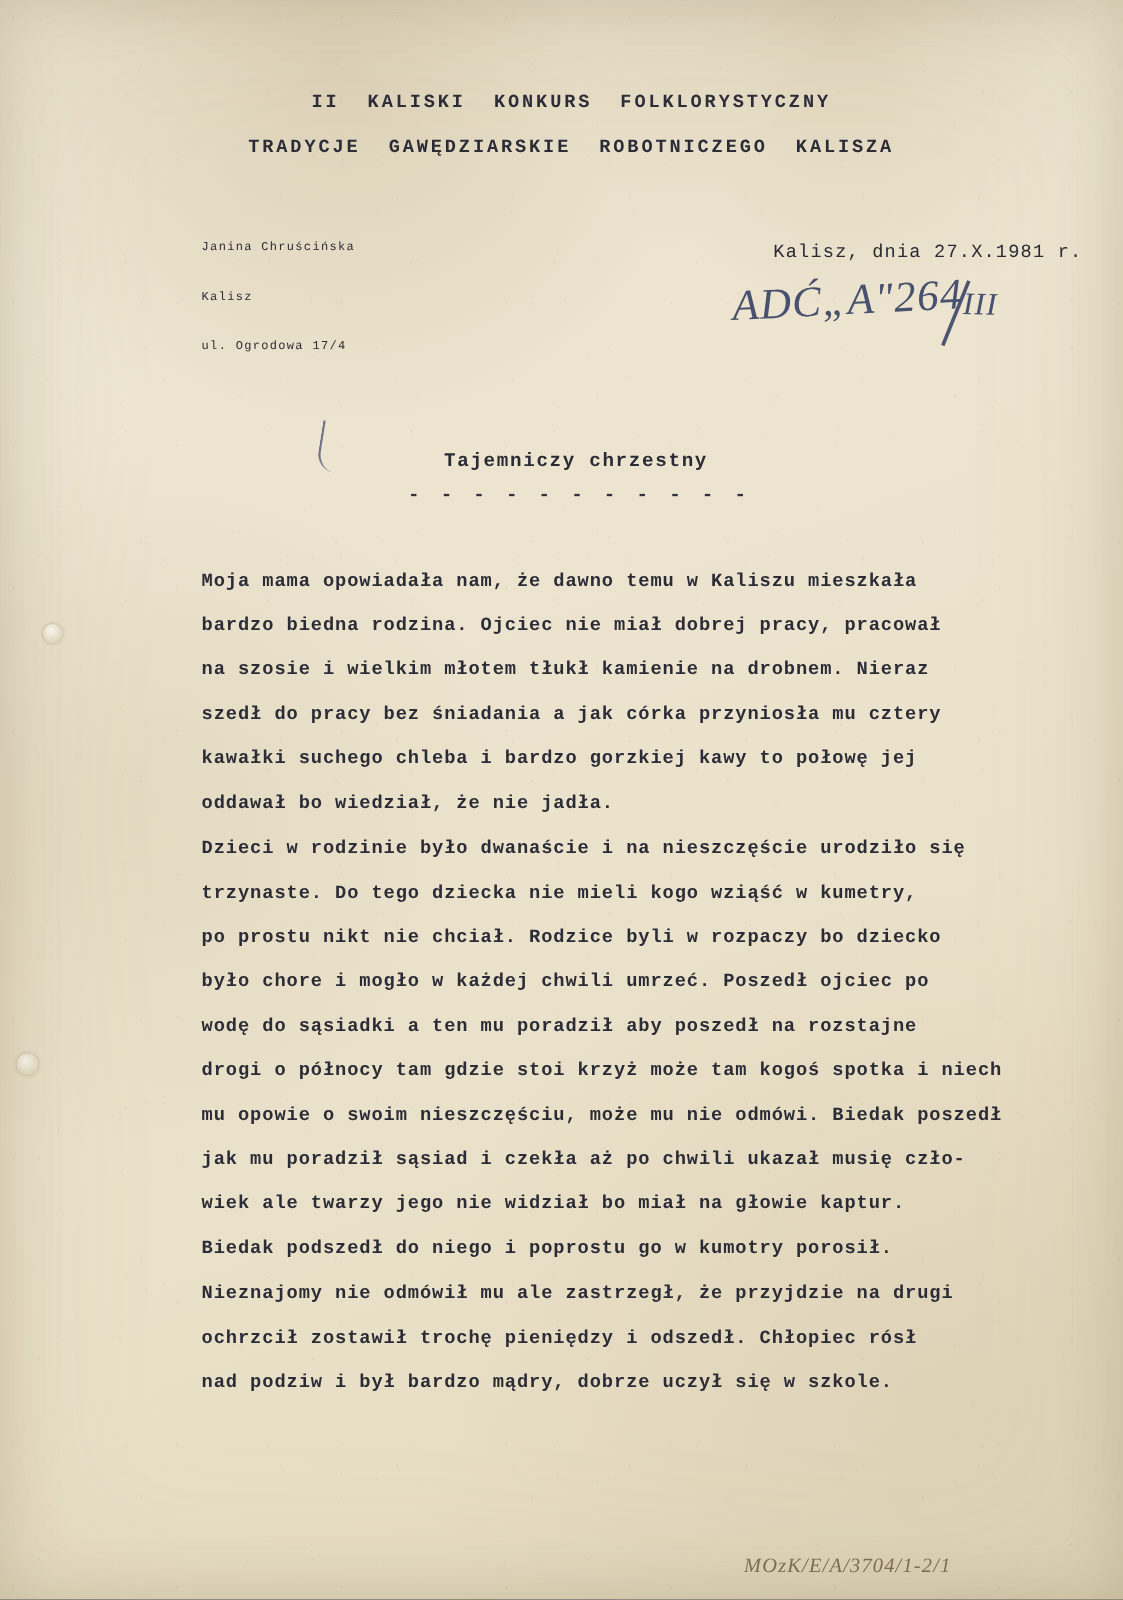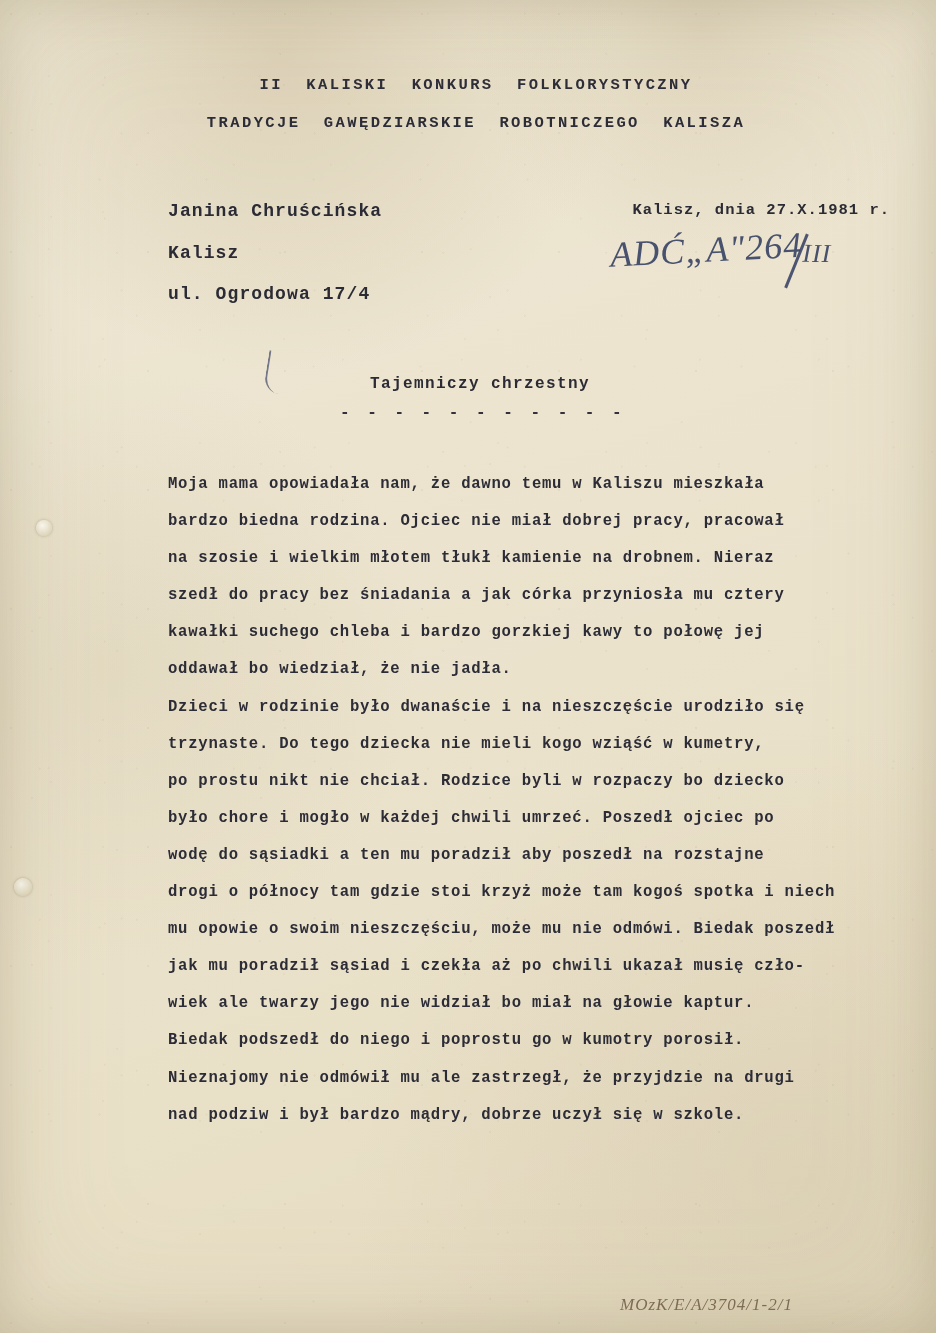--- a/index.html
+++ b/index.html
@@ -73,35 +73,35 @@
     color: #2d2d38;
     margin-left: 16px;
   }
   .hdr.l1 { top: 76px; }
   .hdr.l2 { top: 114px; }
 
   
   .addr {
     position: absolute;
     left: 168px;
-    font-size: 18px;
-    font-weight: bold;
+    font-size: 10px;
+    font-weight: normal;
     letter-spacing: 1.1px;
     color: #2b2b35;
   }
   .addr.a1 { top: 201px; }
   .addr.a2 { top: 243px; }
   .addr.a3 { top: 284px; text-align: center; }
 
   .date {
     position: absolute;
-    right: 46px;
+    right: 34px;
     top: 201px;
     font-size: 15.5px;
-    font-weight: bold;
+    font-weight: normal;
     letter-spacing: 1.0px;
     color: #2b2b35;
     text-align: right;
   }
 
   
   .handwritten {
     position: absolute;
     left: 610px;
     top: 228px;
@@ -232,19 +232,20 @@
     <div class="line ink">trzynaste. Do tego dziecka nie mieli kogo wziąść w kumetry,</div>
     <div class="line ink">po prostu nikt nie chciał. Rodzice byli w rozpaczy bo dziecko</div>
     <div class="line ink">było chore i mogło w każdej chwili umrzeć. Poszedł ojciec po</div>
     <div class="line ink">wodę do sąsiadki a ten mu poradził aby poszedł na rozstajne</div>
     <div class="line ink">drogi o północy tam gdzie stoi krzyż może tam kogoś spotka i niech</div>
     <div class="line ink">mu opowie o swoim nieszczęściu, może mu nie odmówi. Biedak poszedł</div>
     <div class="line ink">jak mu poradził sąsiad i czekła aż po chwili ukazał musię czło-</div>
     <div class="line ink">wiek ale twarzy jego nie widział bo miał na głowie kaptur.</div>
     <div class="line ink">Biedak podszedł do niego i poprostu go w kumotry porosił.</div>
     <div class="line ink">Nieznajomy nie odmówił mu ale zastrzegł, że przyjdzie na drugi</div>
+    <div class="line ink">ochrzcił zostawił trochę pieniędzy i odszedł. Chłopiec rósł</div>
     <div class="line ink">nad podziw i był bardzo mądry, dobrze uczył się w szkole.</div>
   </div>
 
   <div class="archival-mark">MOzK/E/A/3704/1-2/1</div>
 
   <div class="edge-shadow"></div>
 </div>
 
 </body></html>

